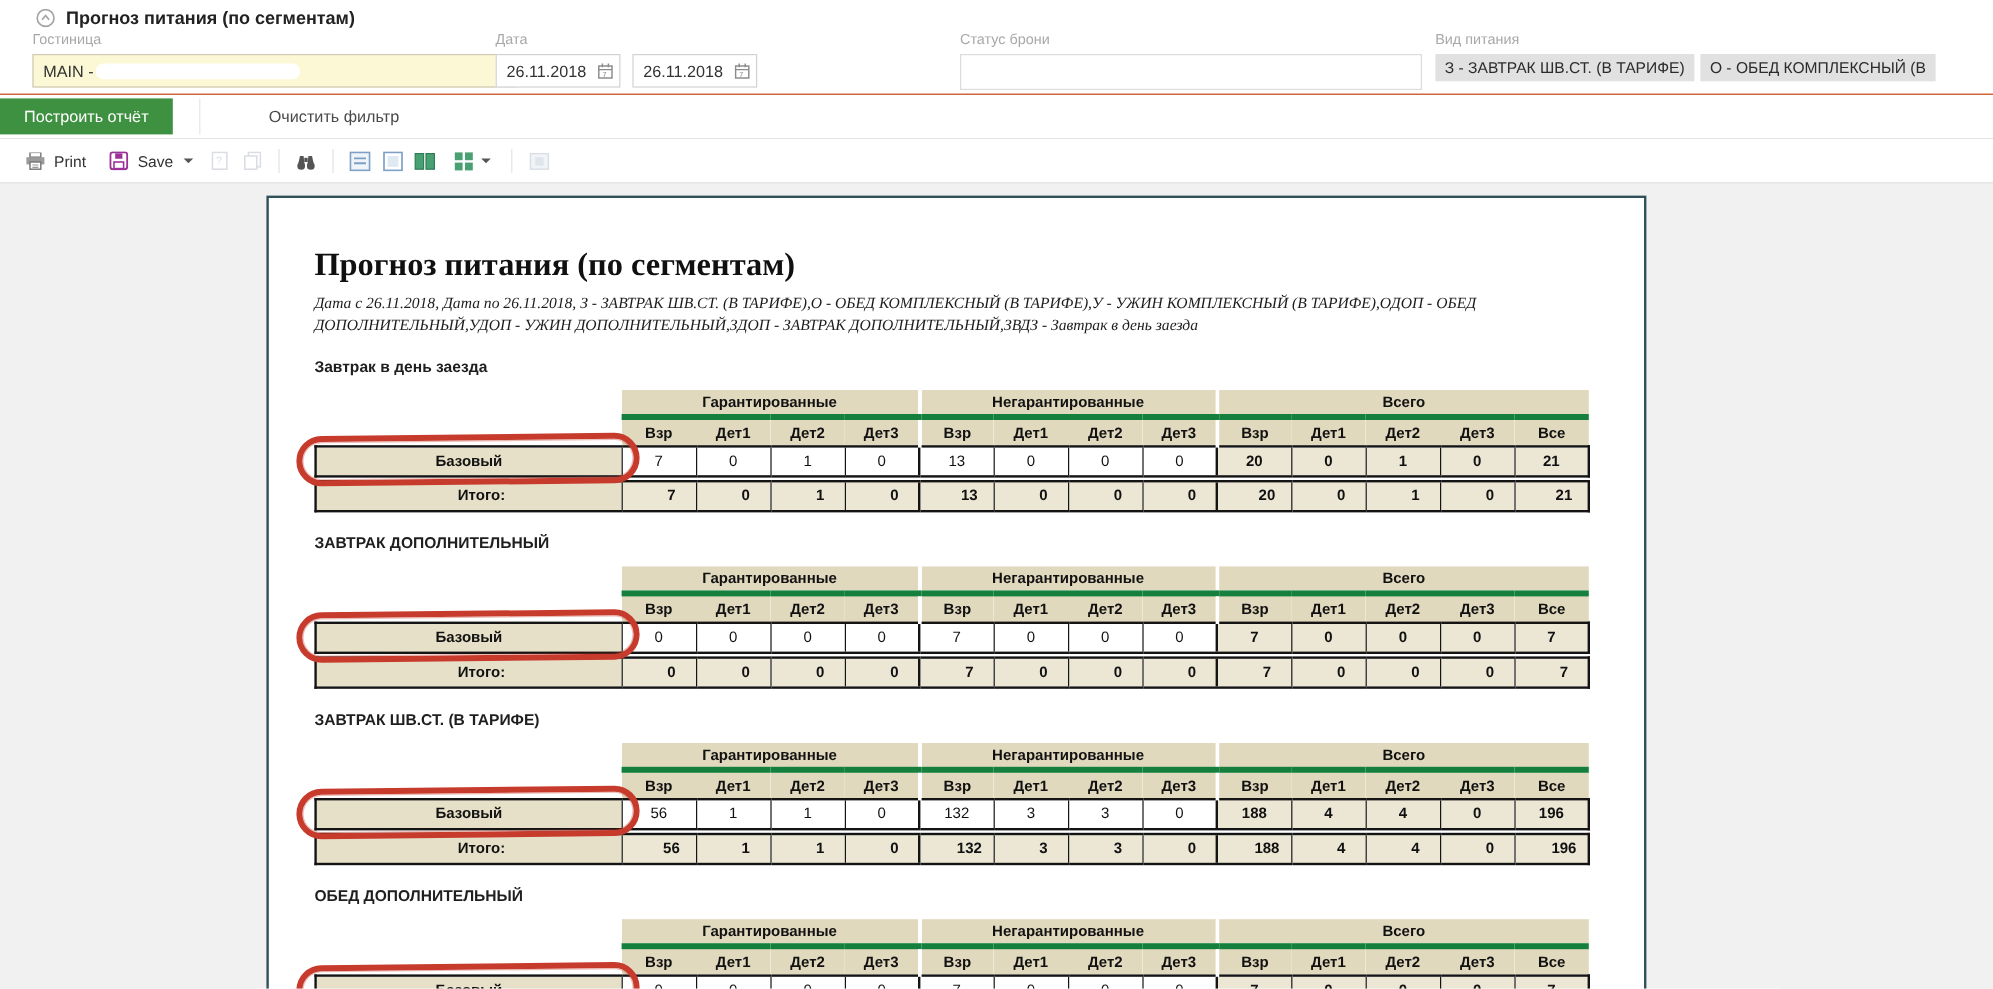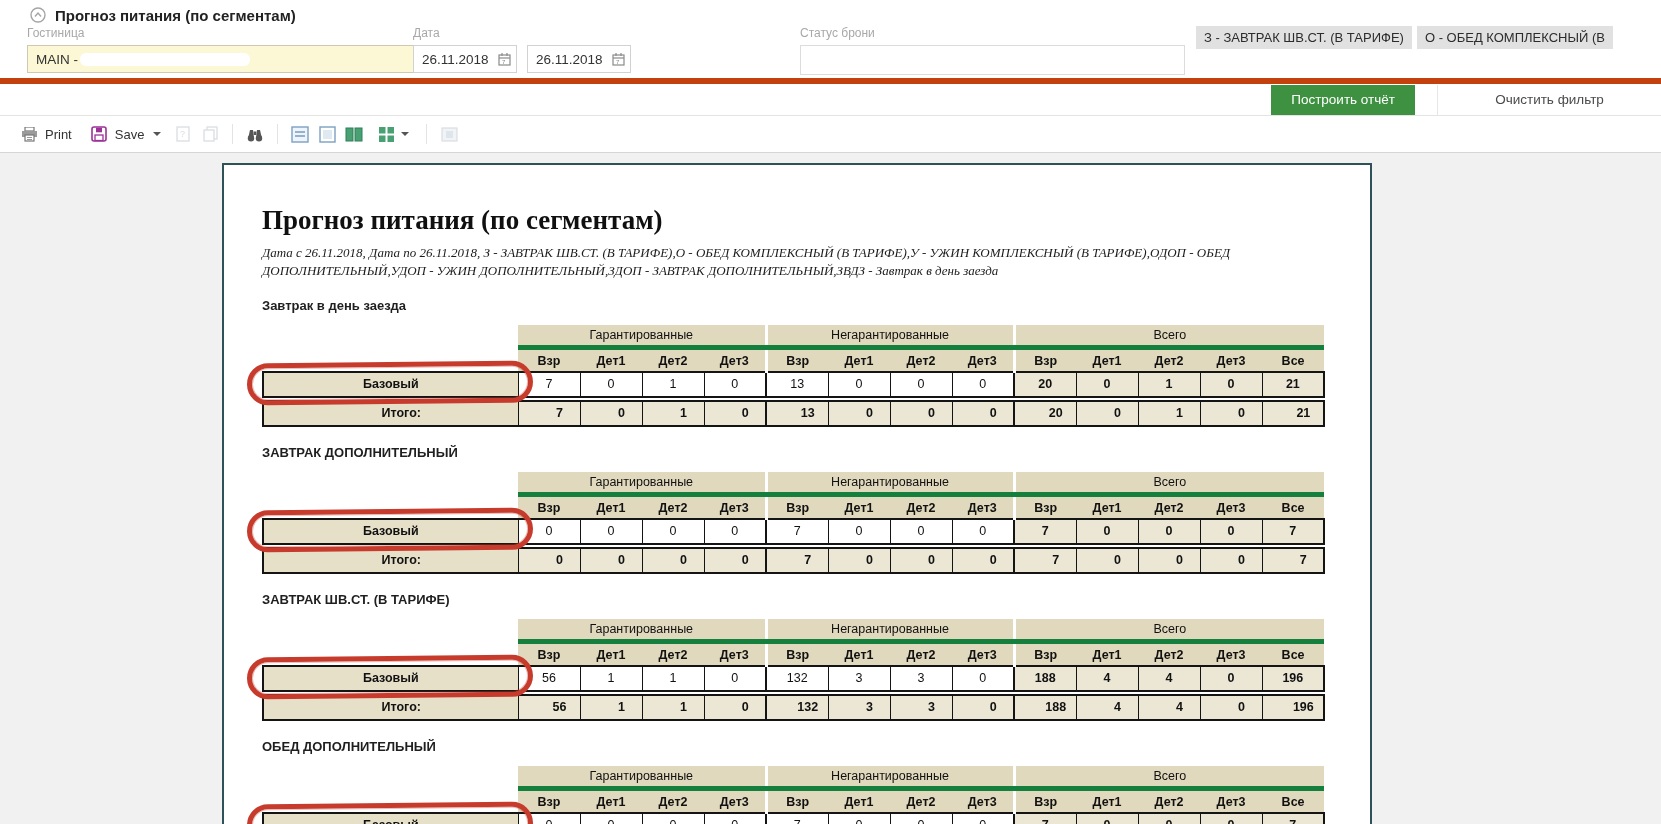--- a/index.html
+++ b/index.html
@@ -32,22 +32,22 @@
   .date-box { position:relative; width:104px; height:28px; border:1px solid #d2d2d2;
               background:#fff; display:flex; align-items:center; padding:0 24px 0 8px;
               font-size:13.5px; color:#333; }
   .cal-ic { position:absolute; right:5px; top:6px; }
   .status-input { width:385px; height:30px; border:1px solid #dcdcdc; background:#fff;
                   font-size:13px; padding:0 8px; }
   .chip { display:inline-block; background:#e1e1e1; color:#2c2c2c; font-size:13px;
           padding:4px 8px; margin-right:5px; border-radius:0; cursor:pointer; }
 
   
-  .actions-row { height:38px; border-top:6px solid #c2410c; border-bottom:1px solid #e4e4e4;
-                 display:flex; justify-content:flex-end; align-items:center; }
+  .actions-row { height:38px; border-top:1px solid #c2410c; border-bottom:1px solid #e4e4e4;
+                 display:flex; justify-content:flex-start; align-items:center; }
   .btn-build { background:#3f9142; color:#fff; border:none; height:30px; padding:0 20px;
                font-size:13.5px; cursor:pointer; font-family:inherit; }
   .btn-clear { background:#fff; color:#4a4a4a; border:none; border-left:1px solid #e6e6e6;
                height:30px; width:224px; margin-left:22px; font-size:13.5px; cursor:pointer;
                font-family:inherit; }
 
   
   .toolbar { height:37px; display:flex; align-items:center; padding-left:14px; gap:7px;
              background:#fff; border-bottom:1px solid #d6d6d6; }
   .tb-btn { display:flex; align-items:center; gap:6px; font-size:13px; color:#333;
@@ -67,21 +67,21 @@
                   color:#1c1c1c; margin-top:8px; width:1062px; line-height:1.38; }
 
   .section { position:relative; margin-top:18px; }
   .section-title { font-size:13px; font-weight:bold; color:#1f1f1f; margin-bottom:12px; }
 
   table.rpt { border-collapse:collapse; table-layout:fixed; width:1061px; }
   col.c-lbl { width:255px; }
   col.c-d   { width:62px;  }
   td { text-align:center; font-size:12.5px; color:#111; overflow:hidden; }
 
-  tr.grp td { background:#e1d9bd; font-weight:normal; height:23px; }
+  tr.grp td { background:#e1d9bd; font-weight:bold; height:23px; }
   tr.sub td { background:#e1d9bd; font-weight:bold; height:24px; border-top:5px solid #15803d; }
   tr.grp td.lblc, tr.sub td.lblc { background:#fff; border:none; }
   td.gsep { border-left:3px solid #fff; }
 
   tr.data td { border:1px solid #141414; border-top:2px solid #141414;
                border-bottom:2px solid #141414; height:25px; background:#fff; }
   tr.data td:first-child { border-left:2px solid #141414; }
   tr.data td:last-child  { border-right:2px solid #141414; }
   tr.data td.lblc { background:#e7e0c9; font-weight:bold; }
   tr.data td.gstart { border-left:2px solid #141414; }
@@ -147,20 +147,21 @@
       </div>
     </div>
   </div>
 
   <div class="f-group f-status">
     <span class="f-label">Статус брони</span>
     <input class="status-input" value="" style="">
   </div>
 
   <div class="f-group f-meal">
+    <span class="f-label">Вид питания</span>
     <div id="meal-chips"><span class="chip">З - ЗАВТРАК ШВ.СТ. (В ТАРИФЕ)</span><span class="chip">О - ОБЕД КОМПЛЕКСНЫЙ (В</span></div>
   </div>
 </div>
 
 <div class="actions-row">
   <button class="btn-build">Построить отчёт</button>
   <button class="btn-clear">Очистить фильтр</button>
 </div>
 
 <div class="toolbar">

